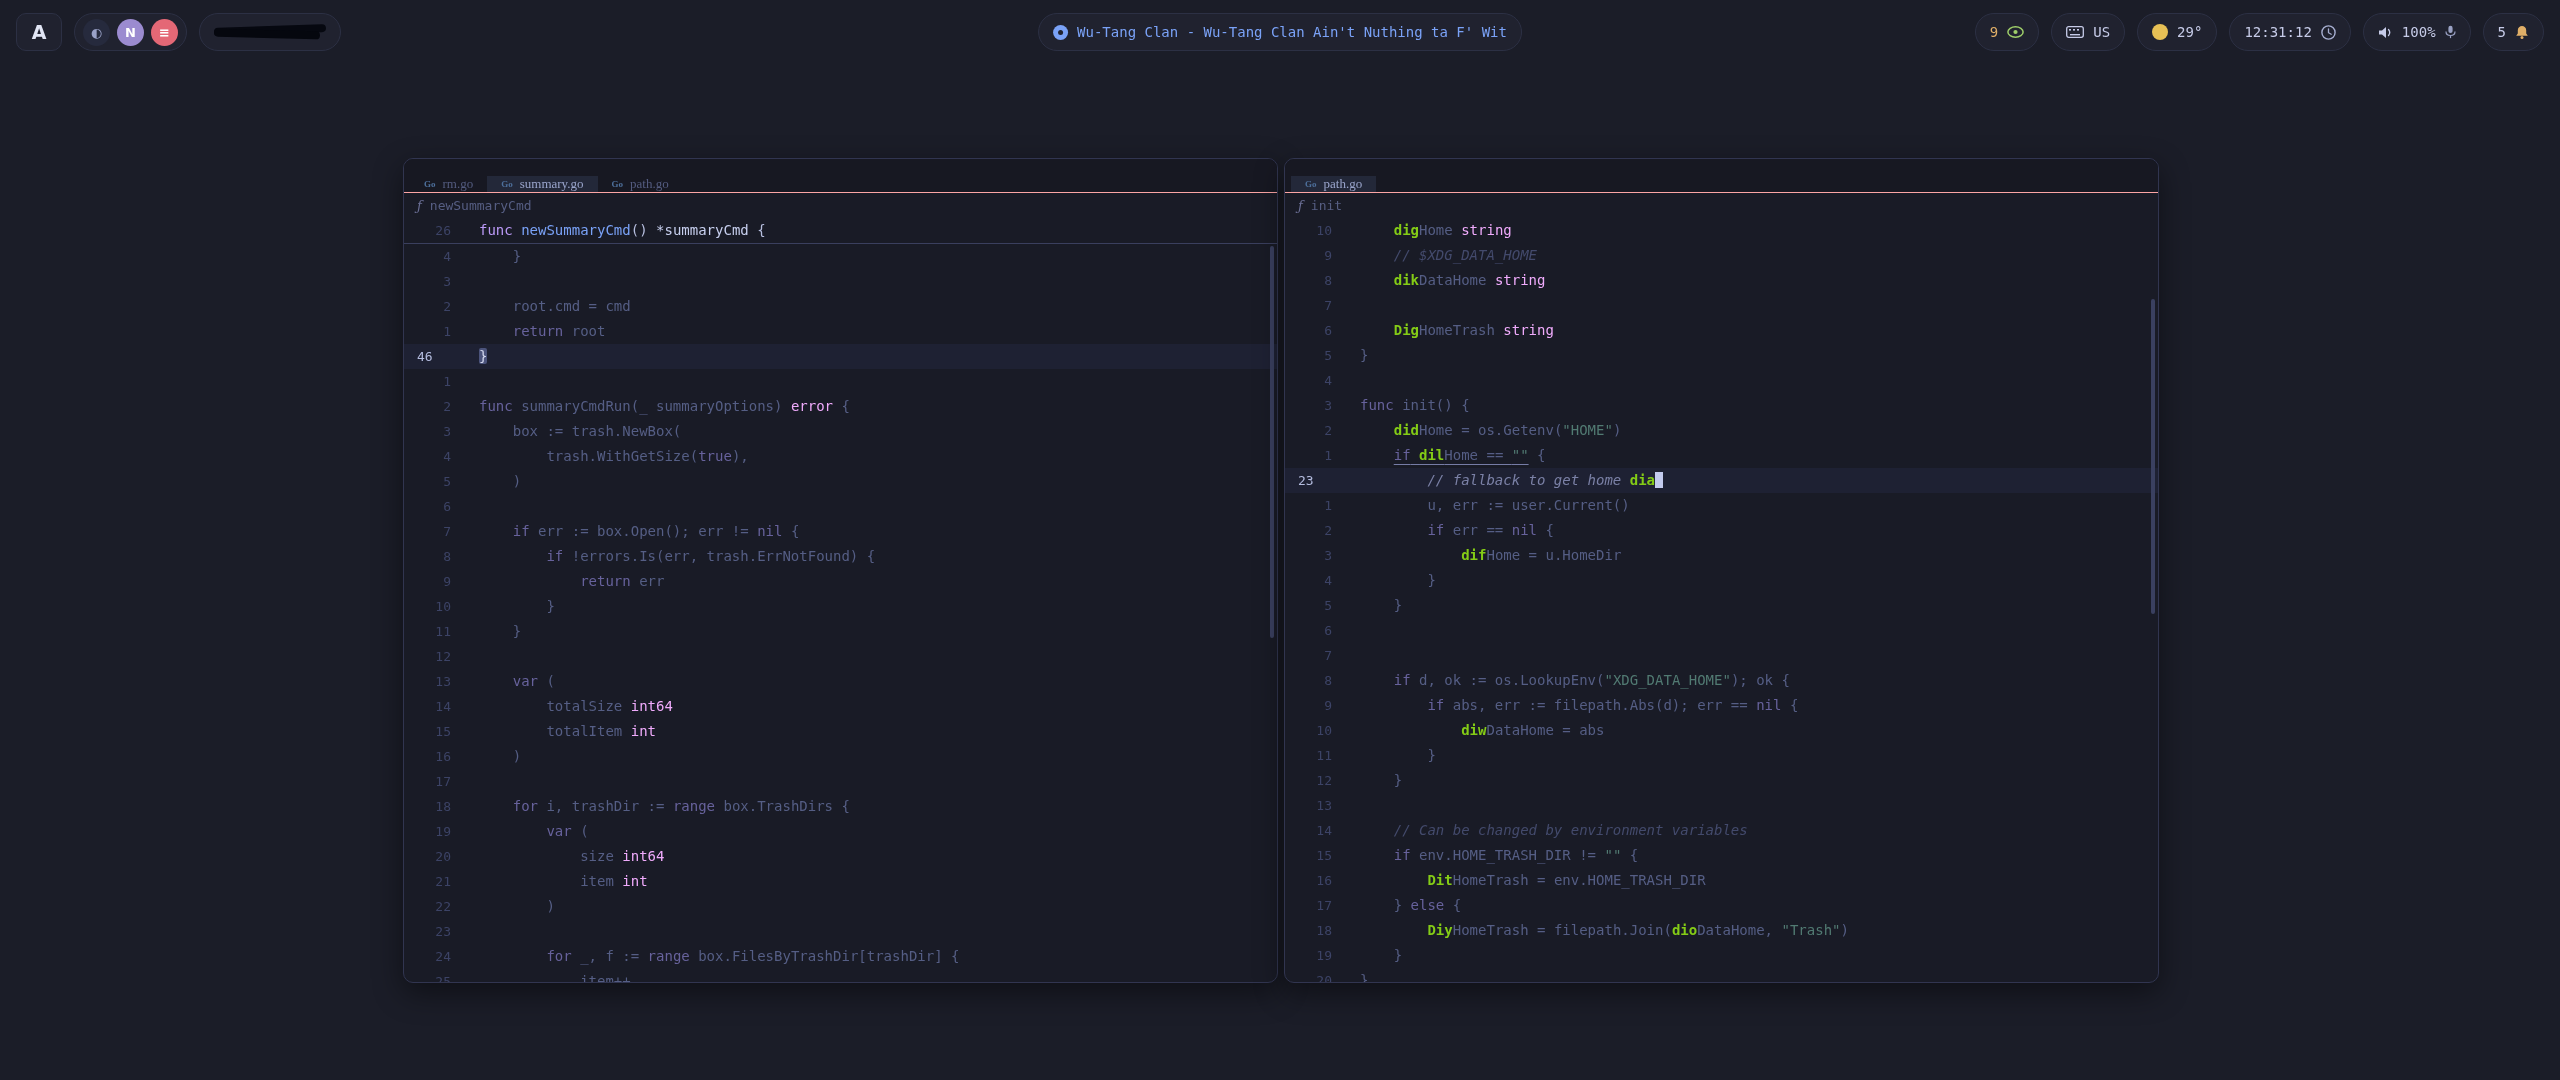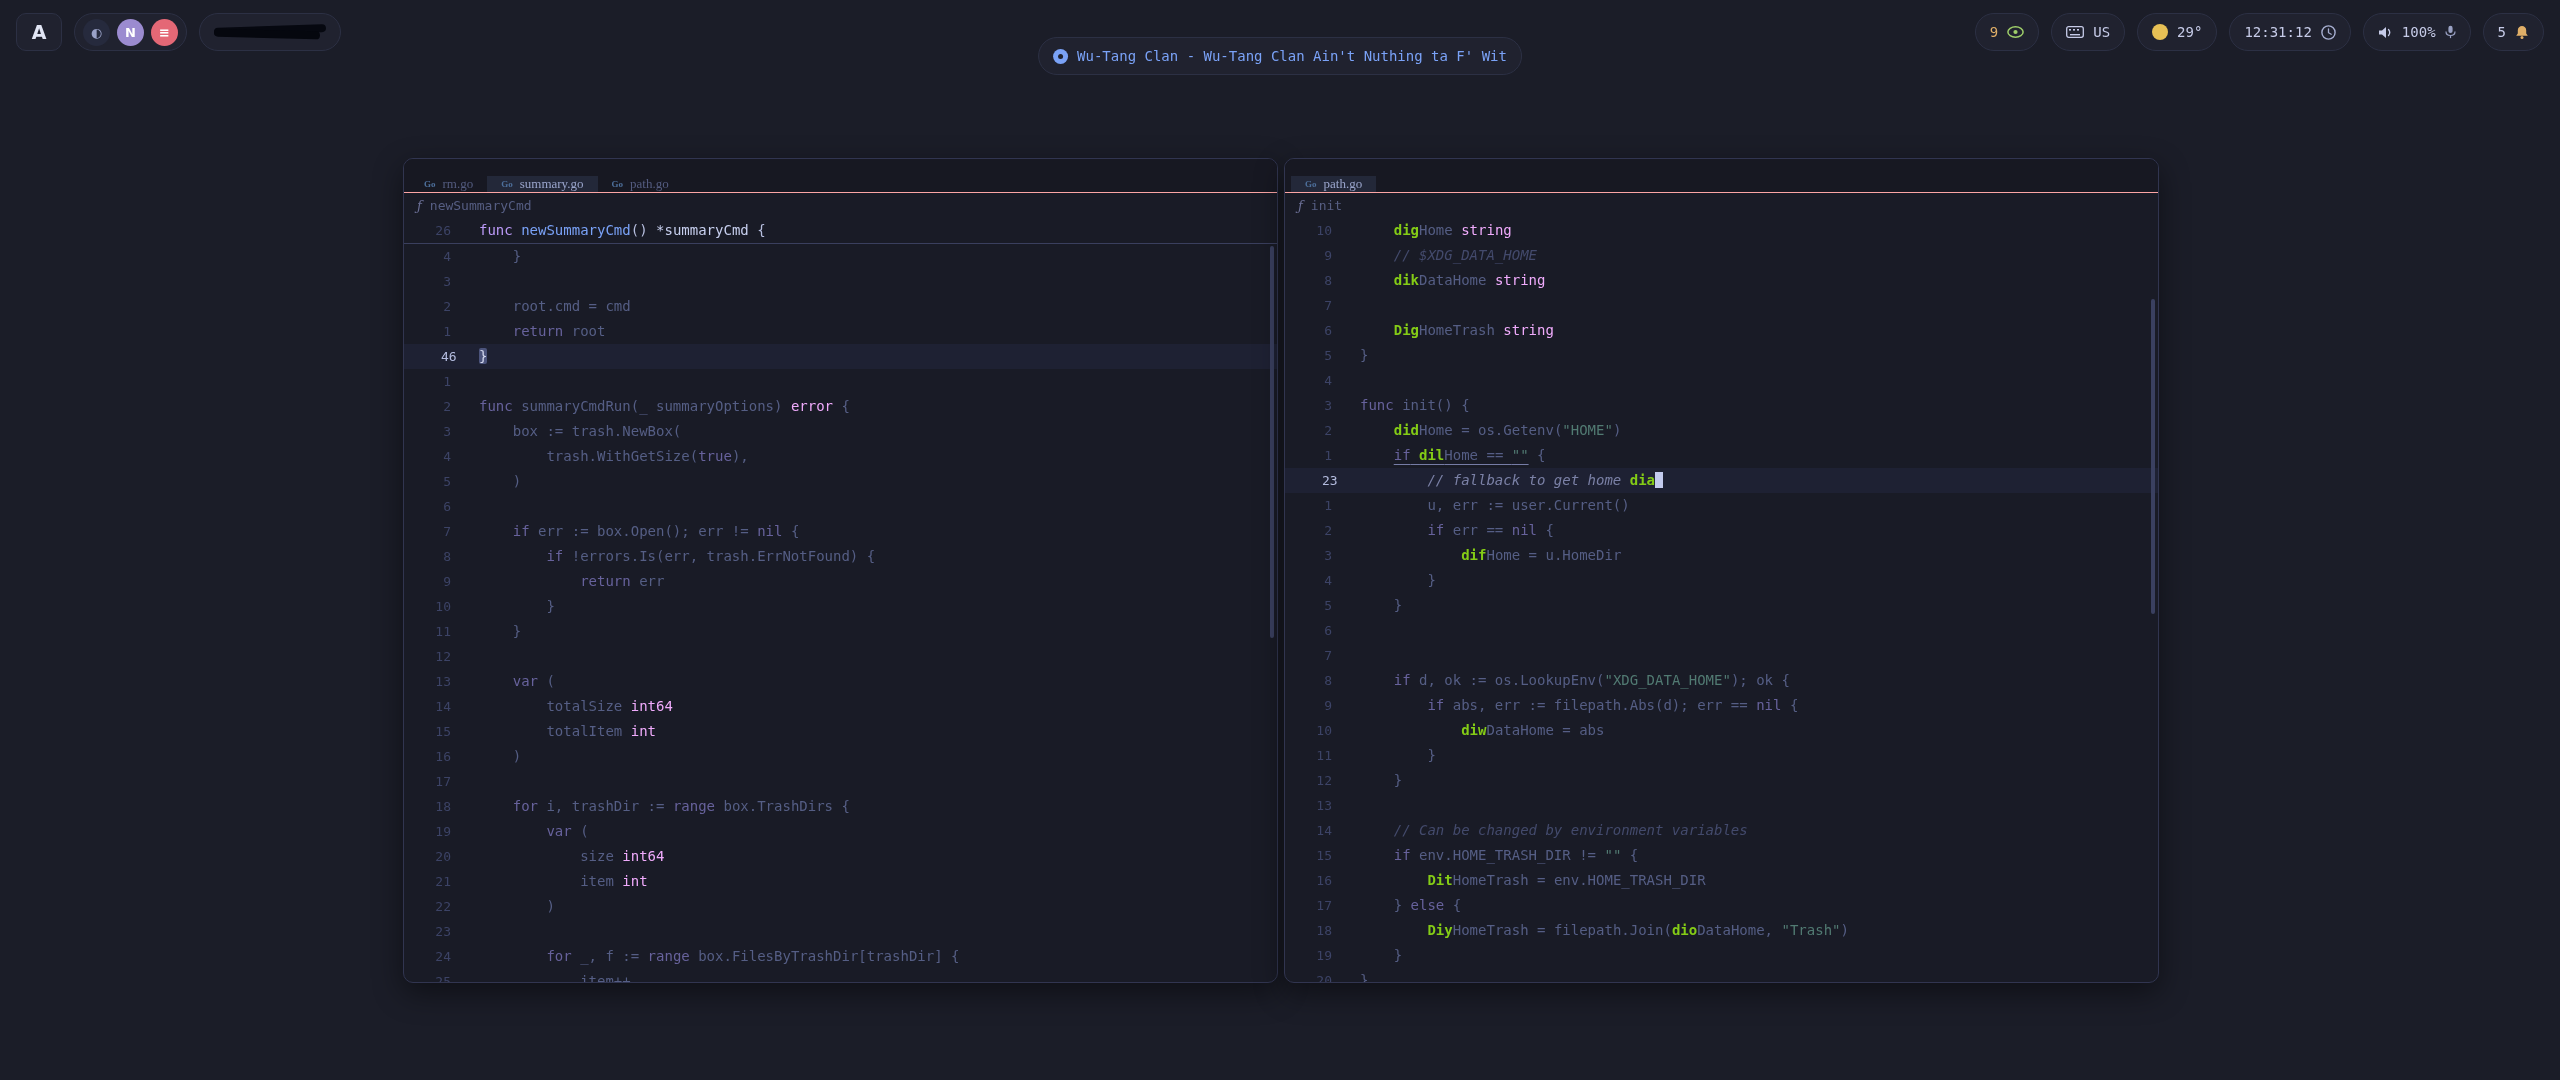--- a/index.html
+++ b/index.html
@@ -2,21 +2,21 @@
 <html><head>
 <meta charset="utf-8">
 <style>
   html,body{margin:0;padding:0;background:#1b1d28;}
   .screen{position:relative;width:2560px;height:1080px;overflow:hidden;
           font-family:"DejaVu Sans Mono",monospace;background:#1b1d28;}
 
   
   .topbar{position:absolute;left:0;top:0;width:2560px;height:66px;}
   .tb-left{position:absolute;left:16px;top:13px;display:flex;gap:12px;align-items:center;}
-  .tb-center{position:absolute;left:50%;top:13px;transform:translateX(-50%);margin-top:24px;}
+  .tb-center{position:absolute;left:50%;top:13px;transform:translateX(-50%);}
   .tb-right{position:absolute;right:16px;top:13px;display:flex;gap:12px;align-items:center;}
   .pill{height:38px;box-sizing:border-box;display:flex;align-items:center;gap:9px;
         padding:0 14px;background:#20222f;border:1px solid #2c3044;border-radius:19px;
         color:#c6cbe8;font-size:14px;}
   .launcher{width:46px;height:38px;box-sizing:border-box;border-radius:10px;display:flex;
         align-items:center;justify-content:center;background:#20222f;border:1px solid #2c3044;
         color:#e2e6f5;font-size:19px;font-weight:bold;font-family:"DejaVu Sans",sans-serif;cursor:pointer;}
   .appcircle{width:27px;height:27px;border-radius:50%;display:flex;align-items:center;
         justify-content:center;font-size:13px;font-weight:bold;color:#fff;
         font-family:"DejaVu Sans",sans-serif;}
@@ -41,21 +41,21 @@
   .tab.active{background:#232839;color:#9aa5cc;}
   .goico{font-size:9px;font-weight:bold;color:#4d6f9b;}
   .winbar{height:25px;flex:none;display:flex;align-items:center;gap:8px;padding-left:13px;
           font-size:13px;color:#565e83;}
   .crumb-ico{color:#6b6f96;font-size:13px;font-style:italic;font-family:"DejaVu Serif",serif;}
   .codearea{flex:1;overflow:hidden;}
 
   .cl{display:flex;height:25px;line-height:25px;font-size:14px;}
   .curline{background:#1e2133;}
   .ln{flex:none;width:47px;box-sizing:border-box;text-align:right;color:#3c4366;font-size:13px;}
-  .ln.cur{text-align:left;padding-left:37px;color:#b4bcdf;}
+  .ln.cur{text-align:left;padding-left:13px;color:#b4bcdf;}
   .codetxt{padding-left:28px;white-space:pre;}
   .tk{white-space:pre;}
   .b{color:#555e85;}
   .k{color:#67629c;}
   .t{color:#f0abfc;margin-top:40px;}
   .s{color:#517a72;}
   .c{color:#434a6c;font-style:italic;margin-top:31px;}
   .cc{color:#7b81a6;font-style:italic;}
   .l{color:#84cc16;font-weight:bold;}
   .cur-blk{background:#c3cbee;color:#191b26;}

